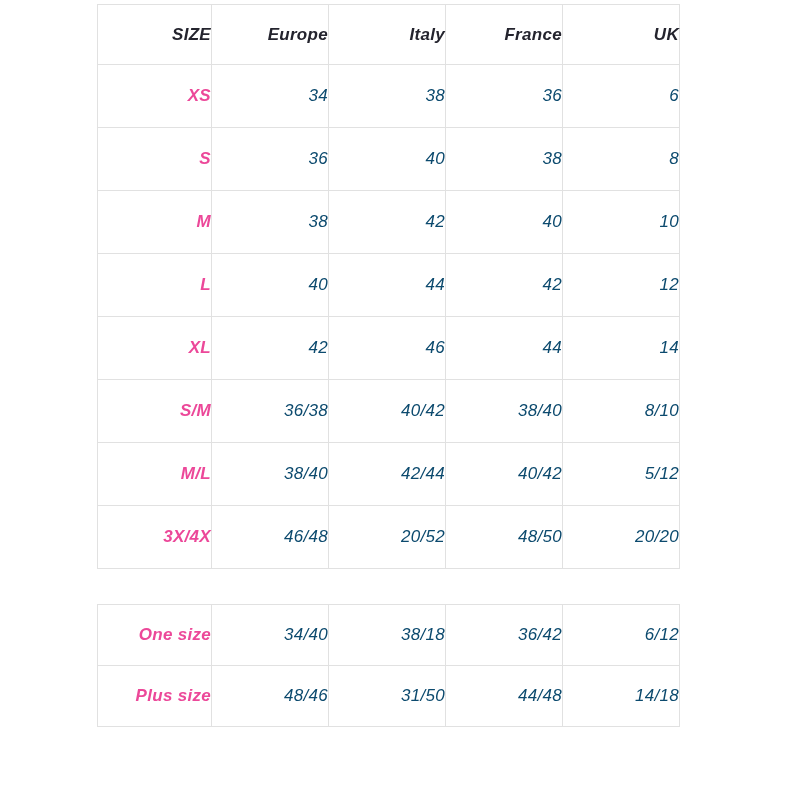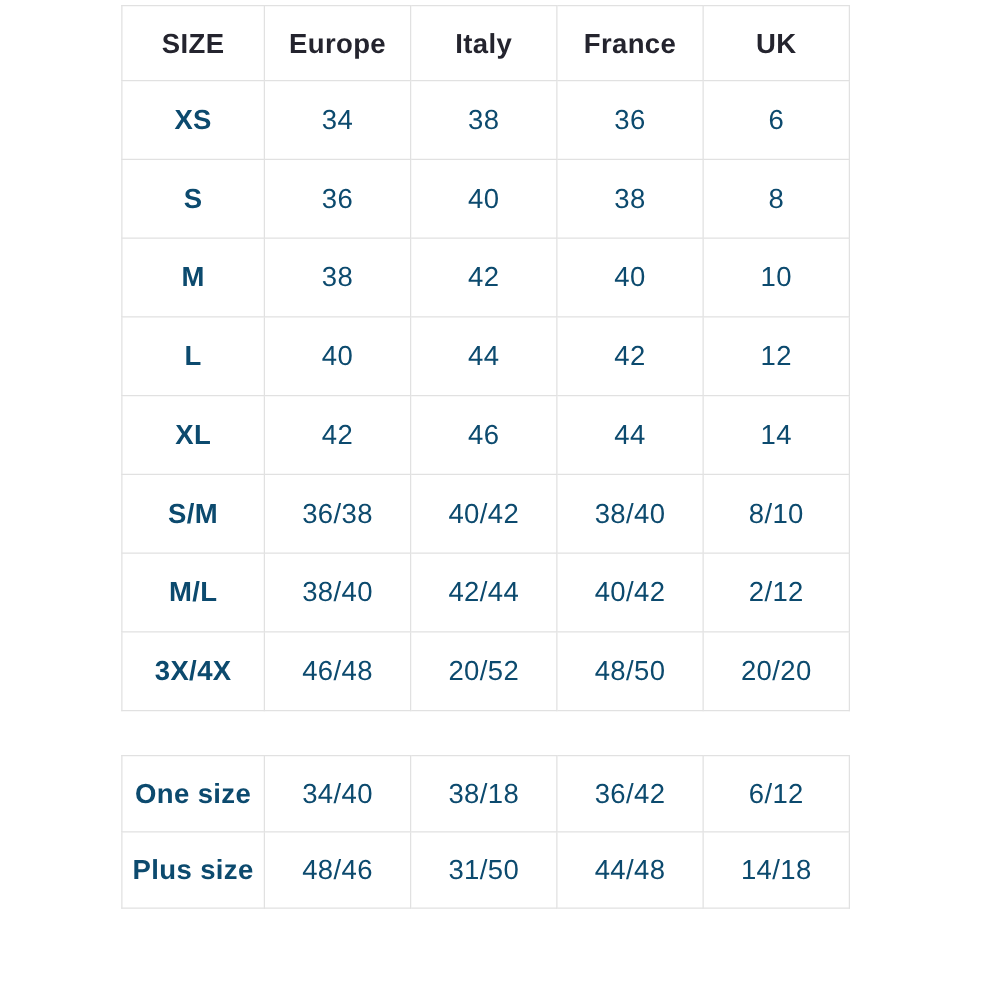--- a/index.html
+++ b/index.html
@@ -21,39 +21,40 @@
     border-collapse: collapse;
     table-layout: fixed;
     width: 582px;
     background: #ffffff;
   }
   table.size-table col.c-label { width: 114px; }
   table.size-table col.c-val   { width: 117px; }
   .size-table th,
   .size-table td {
     border: 1px solid #e1e1e1;
-    text-align: center;
+    text-align: right;
     vertical-align: middle;
-    font-size: 22px;
+    font-size: 17px;
     letter-spacing: 0.3px;
     padding: 0;
+    font-style: italic;
   }
   .size-table th {
     height: 59px;
     font-weight: bold;
     color: #24242e;
   }
   .size-table td {
     height: 62px;
     font-weight: normal;
     color: #0c4a6e;
   }
   .size-table td.row-label {
     font-weight: bold;
-    color: #0c4a6e;
+    color: #ec4899;
   }
   table.secondary {
     margin-top: 35px;
     border-radius: 12px;
   }
   table.secondary td {
     height: 60px;
   }
 </style>
 </head>
@@ -119,21 +120,21 @@
         <td>36/38</td>
         <td>40/42</td>
         <td>38/40</td>
         <td>8/10</td>
       </tr>
       <tr>
         <td class="row-label">M/L</td>
         <td>38/40</td>
         <td>42/44</td>
         <td>40/42</td>
-        <td>2/12</td>
+        <td>5/12</td>
       </tr>
       <tr>
         <td class="row-label">3X/4X</td>
         <td>46/48</td>
         <td>20/52</td>
         <td>48/50</td>
         <td>20/20</td>
       </tr>
     </tbody>
   </table>

